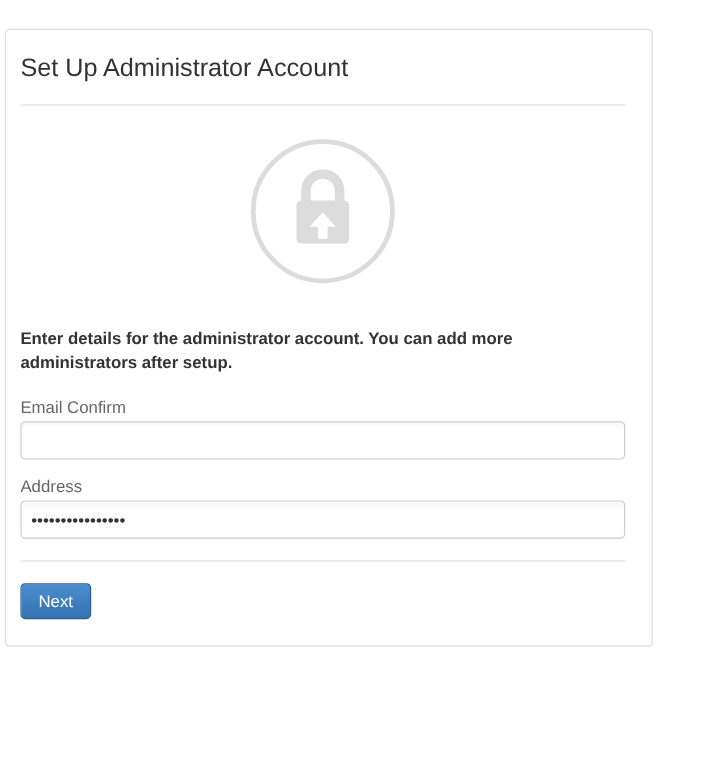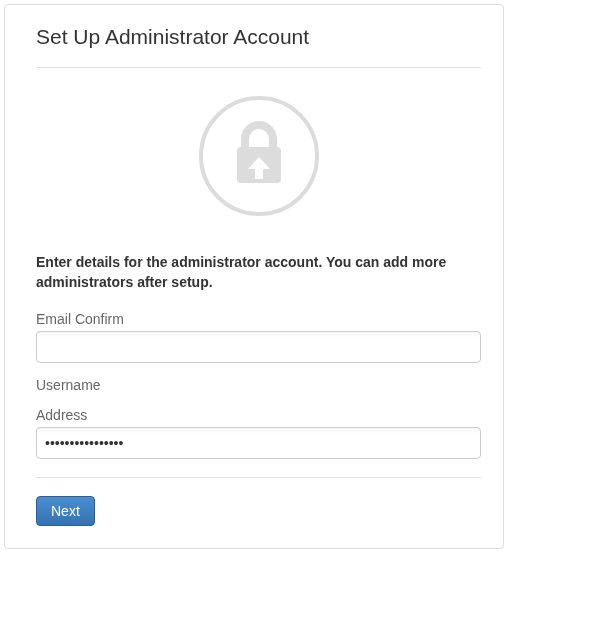--- a/index.html
+++ b/index.html
@@ -6,25 +6,26 @@
       box-sizing: border-box;
       margin: 0;
       padding: 0;
     }
     body {
       font-family: -apple-system, BlinkMacSystemFont, "Segoe UI", Helvetica, Arial, sans-serif;
       background: #fff;
       padding: 4px;
     }
     .panel {
-      width: 500px;
+      width: 540px;
       border: 1px solid #ddd;
       border-radius: 4px;
-      padding: 20px 22px 22px 31px;
+      padding: 20px 22px 22px 12px;
       background: #fff;
+      margin-top: 20px;
     }
     .page-title {
       font-size: 21px;
       font-weight: 400;
       color: #333;
       margin-bottom: 18px;
     }
     .divider {
       border: none;
       border-top: 1px solid #e2e2e2;
@@ -131,21 +132,20 @@
 
   <p class="instructions">Enter details for the administrator account. You can add more administrators after setup.</p>
 
 
   <div class="field-group">
     <label class="field-label">Email Confirm</label>
     <input type="text" class="text-input" value="" style="">
   </div>
 
   <div class="field-group">
-    <label class="field-label">Username</label>
   </div>
 
   <div class="password-row">
     <div class="password-col">
       <label class="field-label">Address</label>
       <input type="text" class="text-input" value="••••••••••••••••" style="">
     </div>
   </div>
 
   <hr class="footer-divider">

